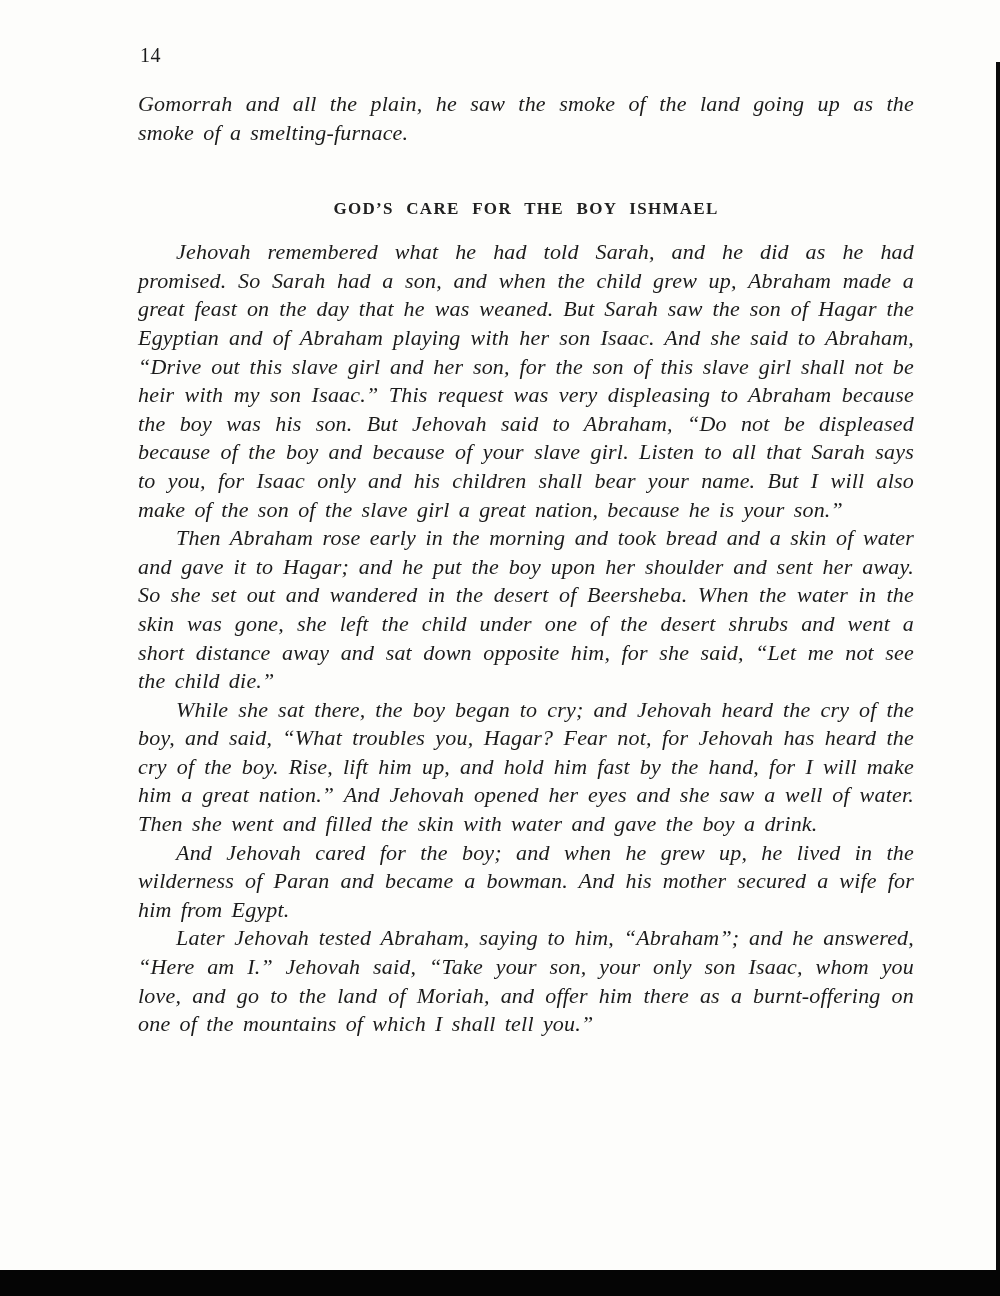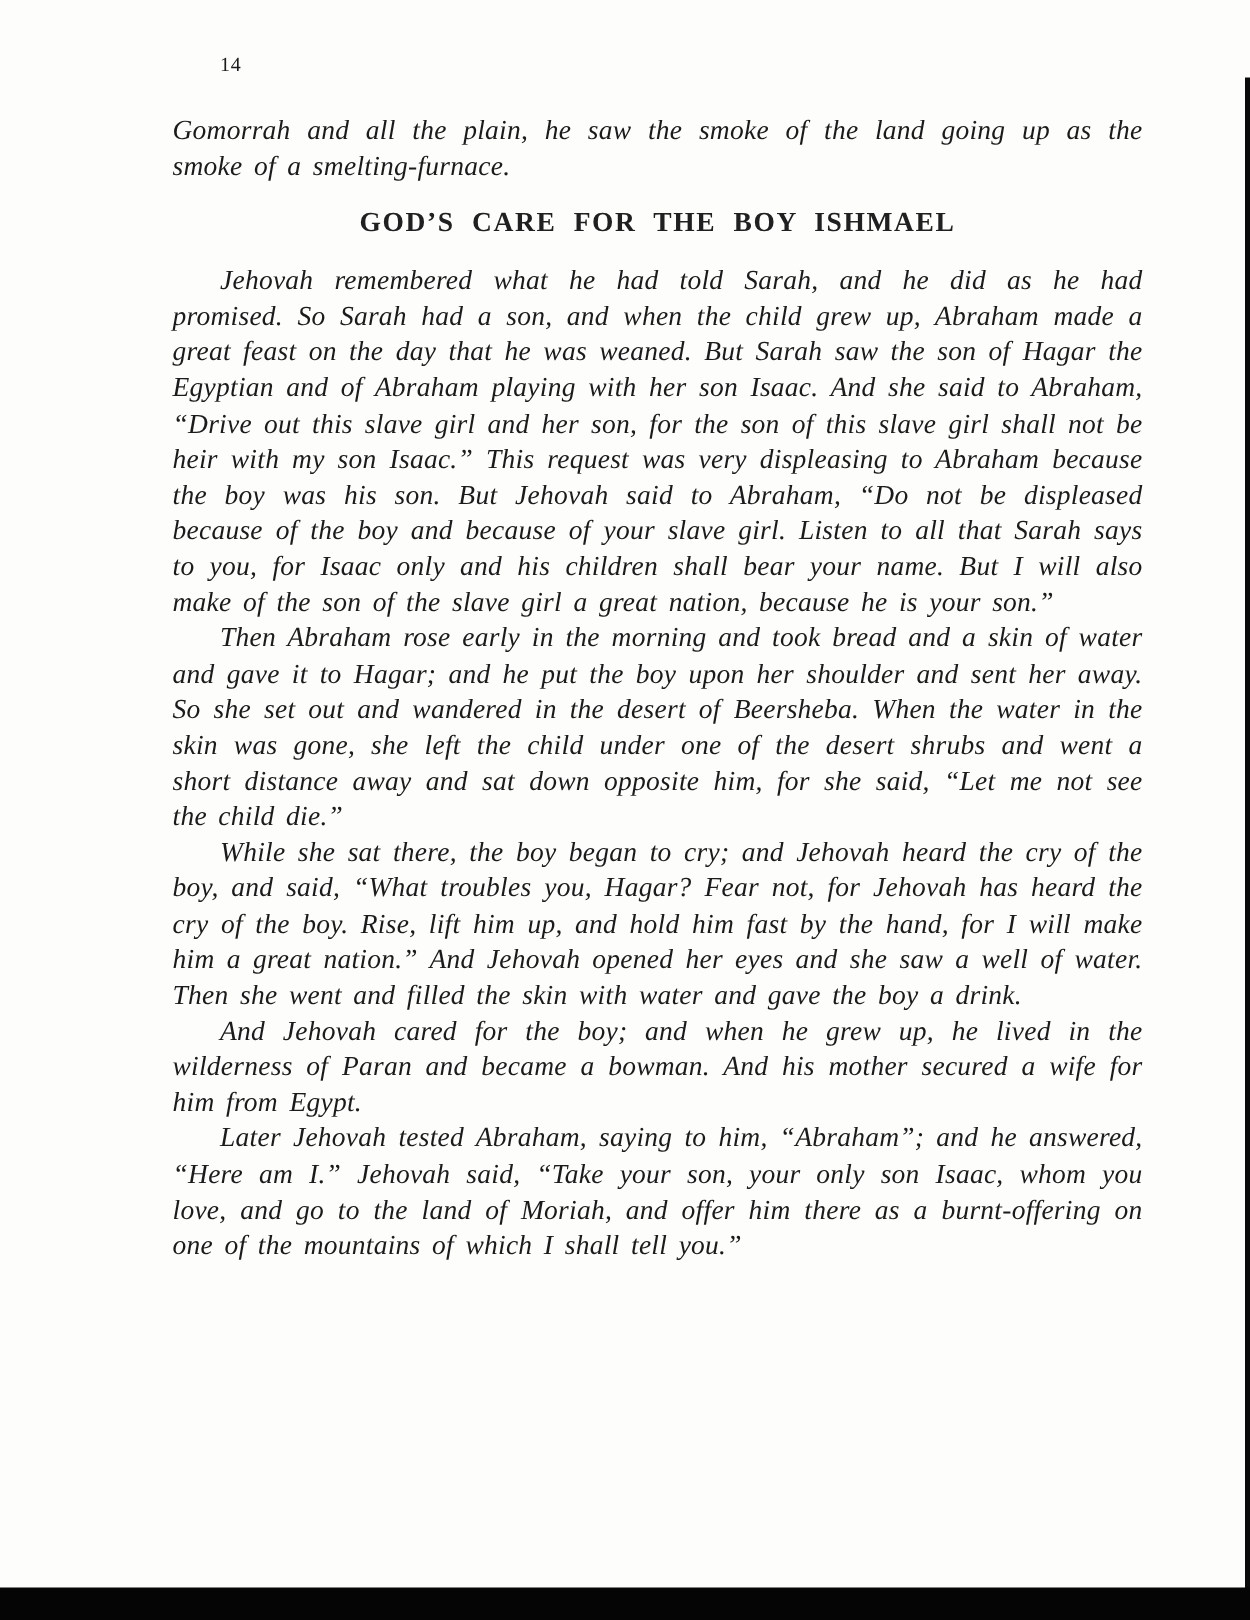--- a/index.html
+++ b/index.html
@@ -35,23 +35,22 @@
   }
   .page-header {
     position: relative;
     padding-top: 44px;
     height: 34px;
   }
   .page-number {
     position: absolute;
     left: 140px;
     top: 44px;
-    font-size: 16px;
+    font-size: 20px;
     letter-spacing: 0.5px;
-    margin-left: 36px;
   }
   .running-title {
     margin: 0 88px 0 138px;
     text-align: center;
     font-size: 22px;
     font-weight: bold;
     letter-spacing: 2.5px;
     word-spacing: 9px;
   }
   .text-block {
@@ -67,23 +66,23 @@
     letter-spacing: 0.2px;
     word-spacing: 3.5px;
     text-align: justify;
     text-indent: 38px;
     font-style: italic;
   }
   .para.no-indent {
     text-indent: 0;
   }
   .section-heading {
-    margin: 18px 0 19px 0;
+    margin: 52px 0 19px 0;
     text-align: center;
-    font-size: 22px;
+    font-size: 17px;
     font-weight: bold;
     letter-spacing: 1.3px;
     word-spacing: 7px;
     color: #202020;
   }
 </style>
 </head>
 <body>
 
 <div class="page">

